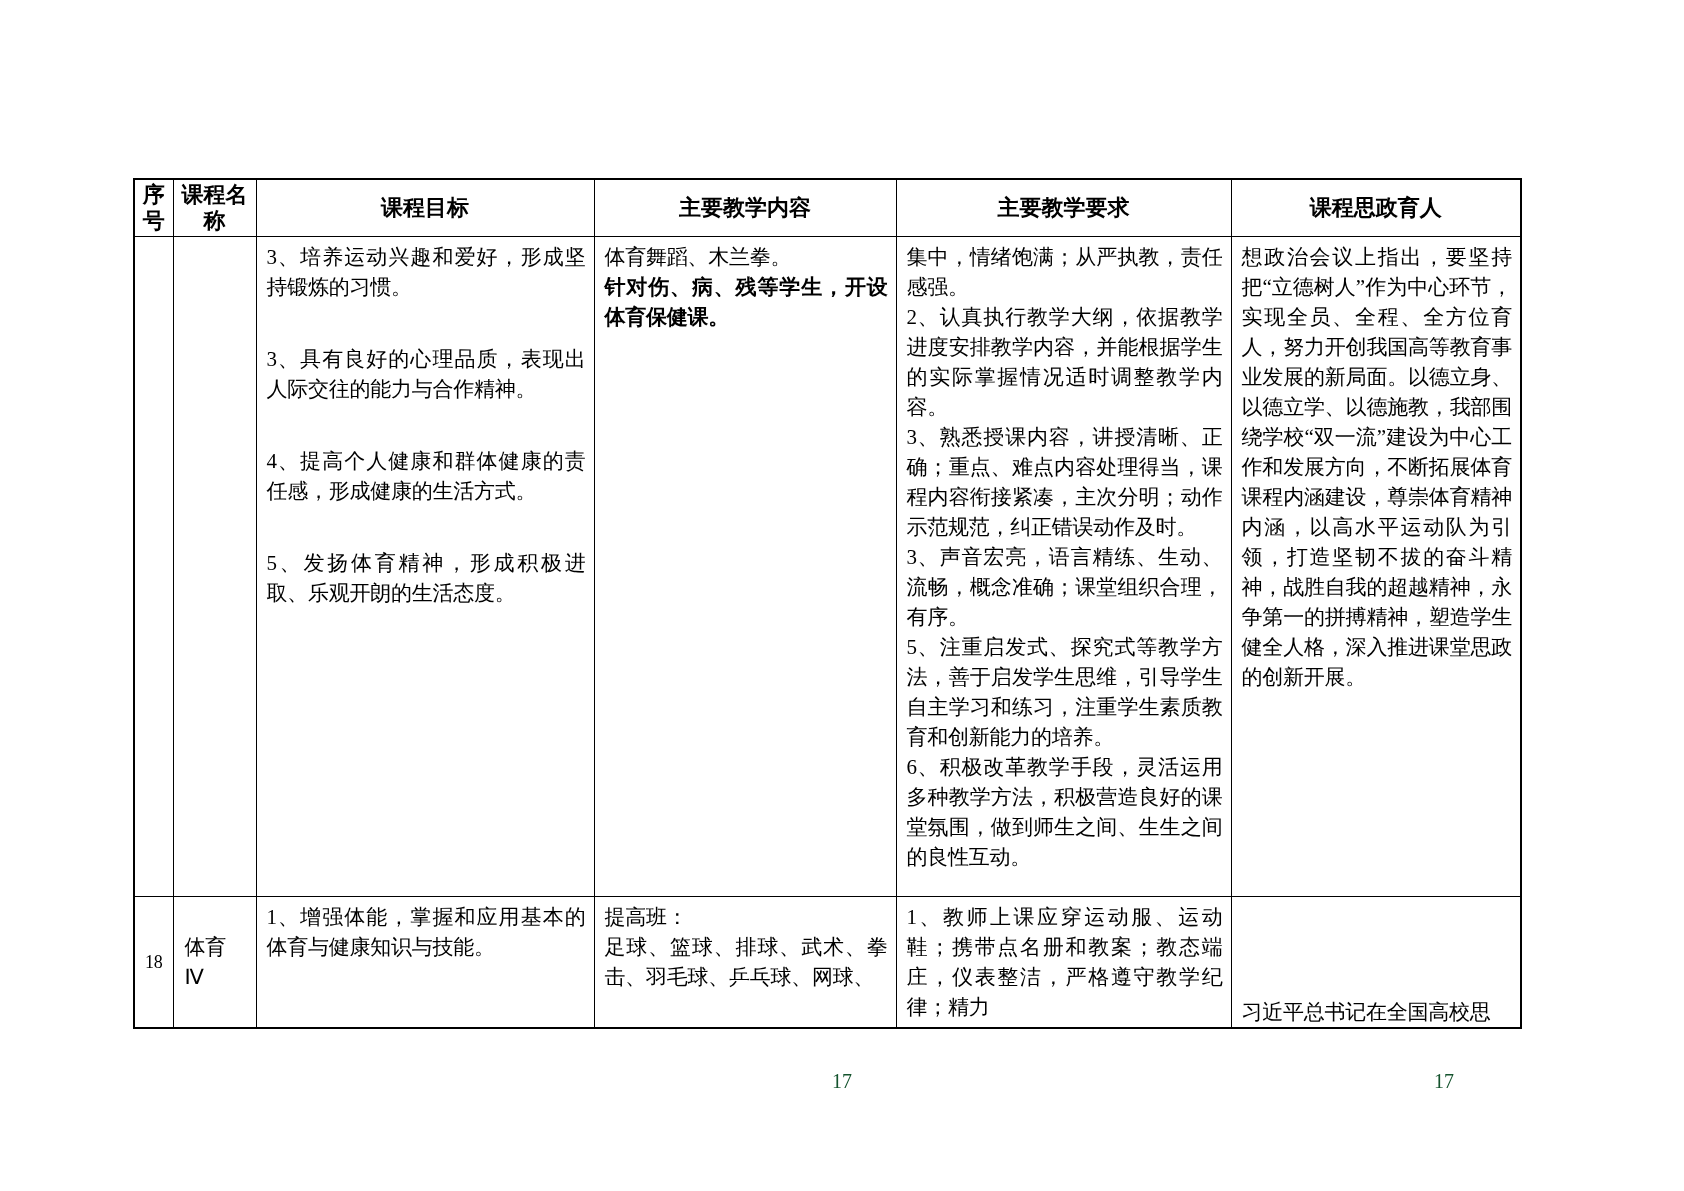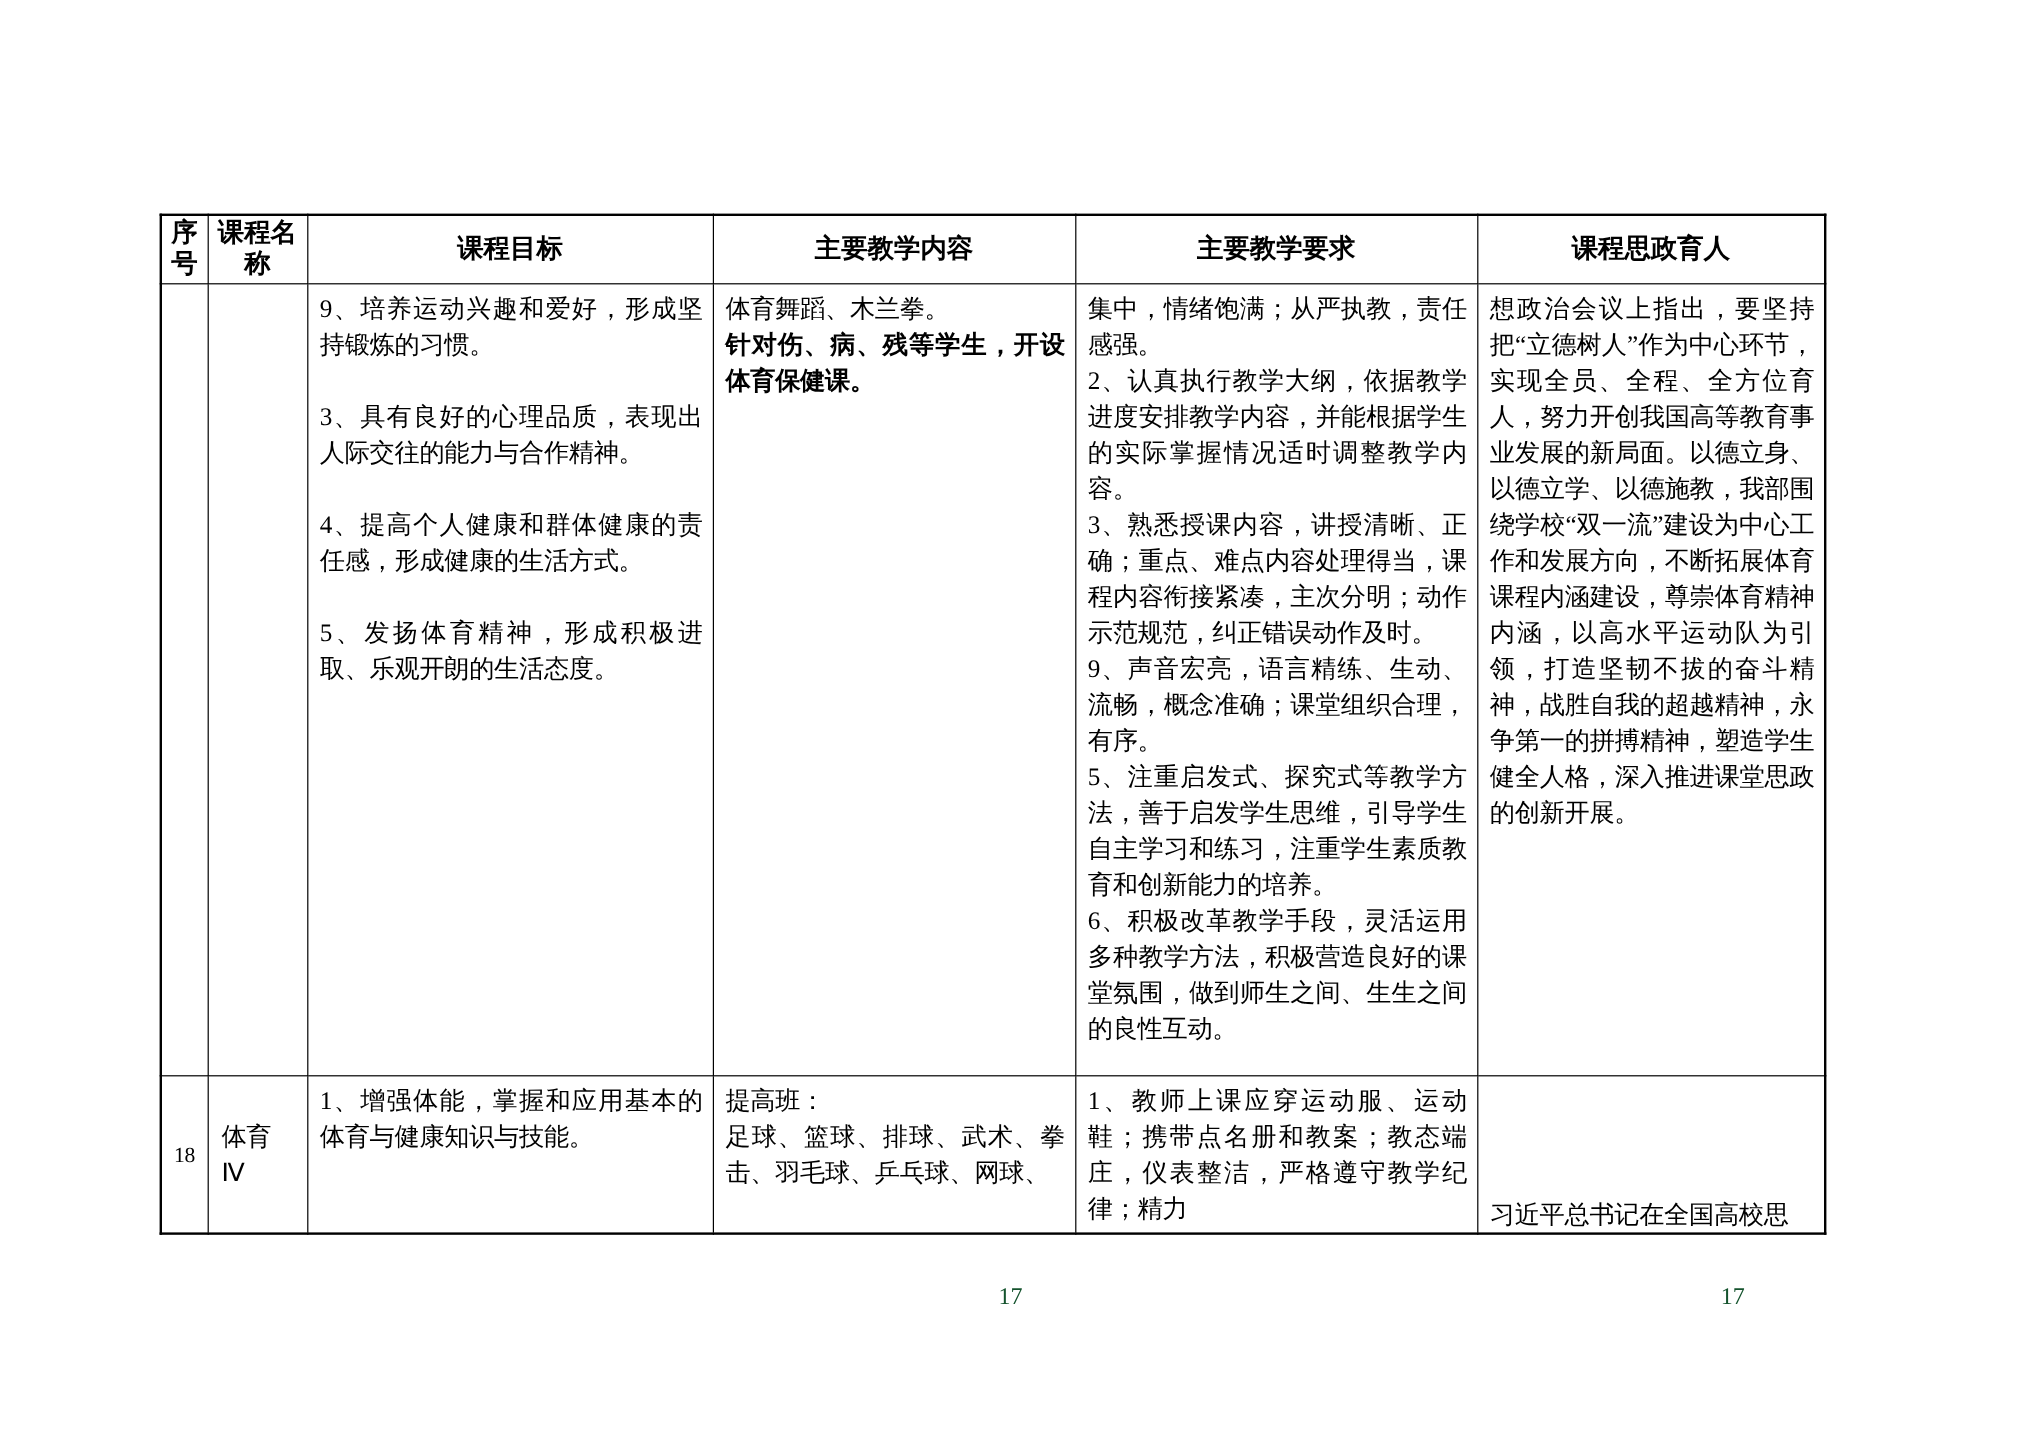--- a/index.html
+++ b/index.html
@@ -47,21 +47,21 @@
     text-align: center;
     vertical-align: middle;
     padding: 2px;
     letter-spacing: 0;
   }
   .doc-table td p {
     margin: 0;
     text-align: justify;
     text-align-last: left;
   }
-  td.cell-objectives p.para-gap { margin-top: 30px; }
+  td.cell-objectives p.para-gap { margin-top: 42px; }
   p.bold-seg {
     font-family: "DejaVu Sans", "Liberation Sans", sans-serif;
     font-weight: 700;
   }
   td.cell-seq-18 {
     text-align: center;
     vertical-align: middle;
     font-size: 18px;
     padding: 1px;
   }
@@ -105,34 +105,34 @@
         <th>主要教学内容</th>
         <th>主要教学要求</th>
         <th>课程思政育人</th>
       </tr>
     </thead>
     <tbody>
       <tr class="row-cont">
         <td></td>
         <td></td>
         <td class="cell-objectives">
-          <p>9、培养运动兴趣和爱好，形成坚持锻炼的习惯。</p>
+          <p>3、培养运动兴趣和爱好，形成坚持锻炼的习惯。</p>
           <p class="para-gap">3、具有良好的心理品质，表现出人际交往的能力与合作精神。</p>
           <p class="para-gap">4、提高个人健康和群体健康的责任感，形成健康的生活方式。</p>
           <p class="para-gap">5、发扬体育精神，形成积极进取、乐观开朗的生活态度。</p>
         </td>
         <td>
           <p>体育舞蹈、木兰拳。</p>
           <p class="bold-seg">针对伤、病、残等学生，开设体育保健课。</p>
         </td>
         <td>
           <p>集中，情绪饱满；从严执教，责任感强。</p>
           <p>2、认真执行教学大纲，依据教学进度安排教学内容，并能根据学生的实际掌握情况适时调整教学内容。</p>
           <p>3、熟悉授课内容，讲授清晰、正确；重点、难点内容处理得当，课程内容衔接紧凑，主次分明；动作示范规范，纠正错误动作及时。</p>
-          <p>9、声音宏亮，语言精练、生动、流畅，概念准确；课堂组织合理，有序。</p>
+          <p>3、声音宏亮，语言精练、生动、流畅，概念准确；课堂组织合理，有序。</p>
           <p>5、注重启发式、探究式等教学方法，善于启发学生思维，引导学生自主学习和练习，注重学生素质教育和创新能力的培养。</p>
           <p>6、积极改革教学手段，灵活运用多种教学方法，积极营造良好的课堂氛围，做到师生之间、生生之间的良性互动。</p>
         </td>
         <td>
           <p>想政治会议上指出，要坚持把“立德树人”作为中心环节，实现全员、全程、全方位育人，努力开创我国高等教育事业发展的新局面。以德立身、以德立学、以德施教，我部围绕学校“双一流”建设为中心工作和发展方向，不断拓展体育课程内涵建设，尊崇体育精神内涵，以高水平运动队为引领，打造坚韧不拔的奋斗精神，战胜自我的超越精神，永争第一的拼搏精神，塑造学生健全人格，深入推进课堂思政的创新开展。</p>
         </td>
       </tr>
       <tr class="row-18">
         <td class="cell-seq-18">18</td>
         <td class="cell-name-18">

